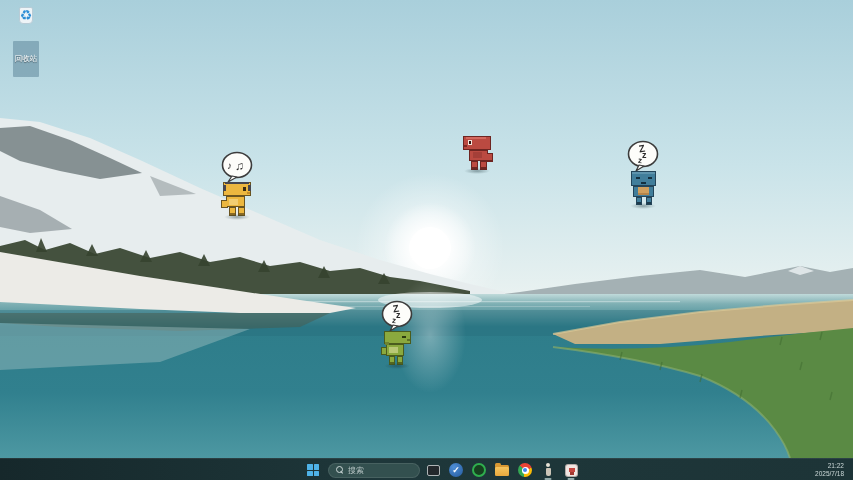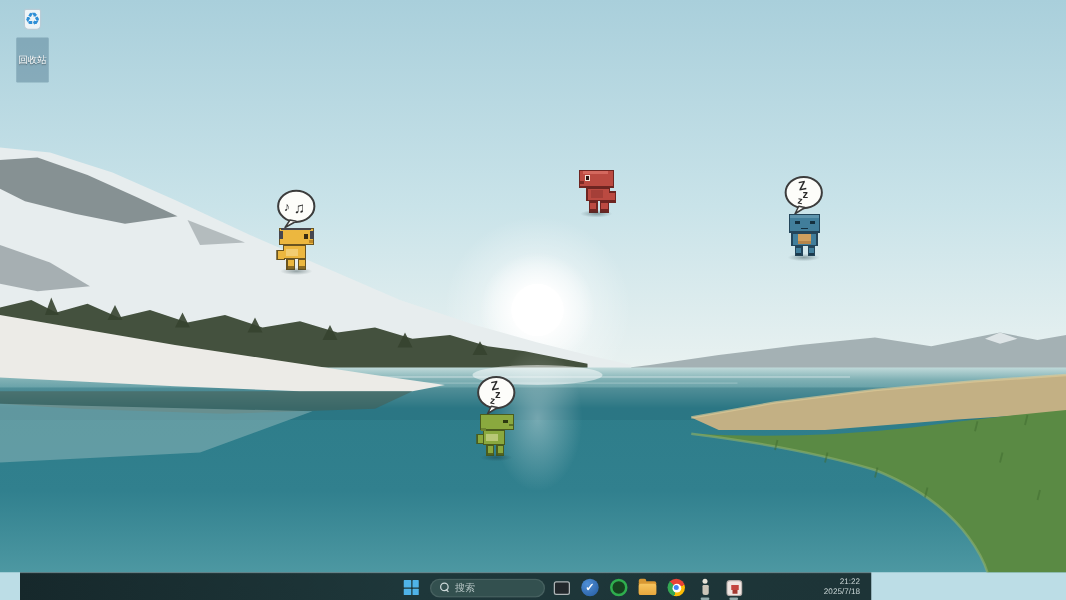--- a/index.html
+++ b/index.html
@@ -9,30 +9,30 @@
     font-family:"Liberation Sans",sans-serif;
     background:#bcdde6;
   }
   
   .wallpaper{position:absolute;left:0;top:0;width:853px;height:458px;}
   
   .recycle-bin{position:absolute;left:6px;top:4px;width:40px;text-align:center;cursor:default;}
   .rb-icon{position:relative;width:22px;height:22px;margin:0 auto;}
   .rb-body{position:absolute;left:4px;top:3px;width:14px;height:17px;background:#eef4f7;border:1px solid #b9ccd6;border-radius:2px 2px 4px 4px;}
   .rb-glyph{position:absolute;left:0;top:0;width:22px;height:22px;line-height:22px;font-size:14px;color:#2f8fd6;text-shadow:0 0 1px rgba(255,255,255,.8);}
-  .rb-label{margin-top:4px;display:inline-block;font-size:7.5px;color:#fff;background:rgba(95,135,155,.55);padding:13px 2px;border-radius:1px;text-shadow:0 1px 1px rgba(0,0,0,.5);}
+  .rb-label{margin-top:15px;display:inline-block;font-size:7.5px;color:#fff;background:rgba(95,135,155,.55);padding:13px 2px;border-radius:1px;text-shadow:0 1px 1px rgba(0,0,0,.5);}
   
   .pet{position:absolute;display:flex;flex-direction:column;align-items:center;}
   .pet svg{display:block;}
   .bubble-text{font-family:"Liberation Sans",sans-serif;font-weight:bold;fill:#2b2b2b;}
   .pet-shadow{width:26px;height:6px;margin-top:-3px;background:radial-gradient(ellipse at center,rgba(25,50,55,.40),rgba(25,50,55,0) 70%);}
   .dino{margin-top:-3px;}
   
   .taskbar{
-    position:absolute;left:16px;bottom:0;width:681px;height:22px;
+    position:absolute;left:0;bottom:0;width:853px;height:22px;
     background:linear-gradient(90deg,#16282b 0%,#1e373a 45%,#1d3437 100%);
     border-top:1px solid rgba(255,255,255,.07);
   }
   .tb-center{position:absolute;left:303px;top:0;height:22px;display:flex;align-items:center;gap:3px;}
   .tb-btn{width:20px;height:20px;border:none;background:transparent;border-radius:3px;display:flex;align-items:center;justify-content:center;position:relative;padding:0;cursor:pointer;}
   .start-grid{width:12px;height:12px;display:grid;grid-template-columns:5.5px 5.5px;grid-template-rows:5.5px 5.5px;gap:1px;}
   .start-grid i{background:#4fb3e8;border-radius:.5px;}
   .search-pill{
     height:15px;width:92px;margin-left:2px;display:flex;align-items:center;gap:4px;
     background:#33504f;border:1px solid rgba(255,255,255,.10);border-radius:8px;padding:0 7px;

